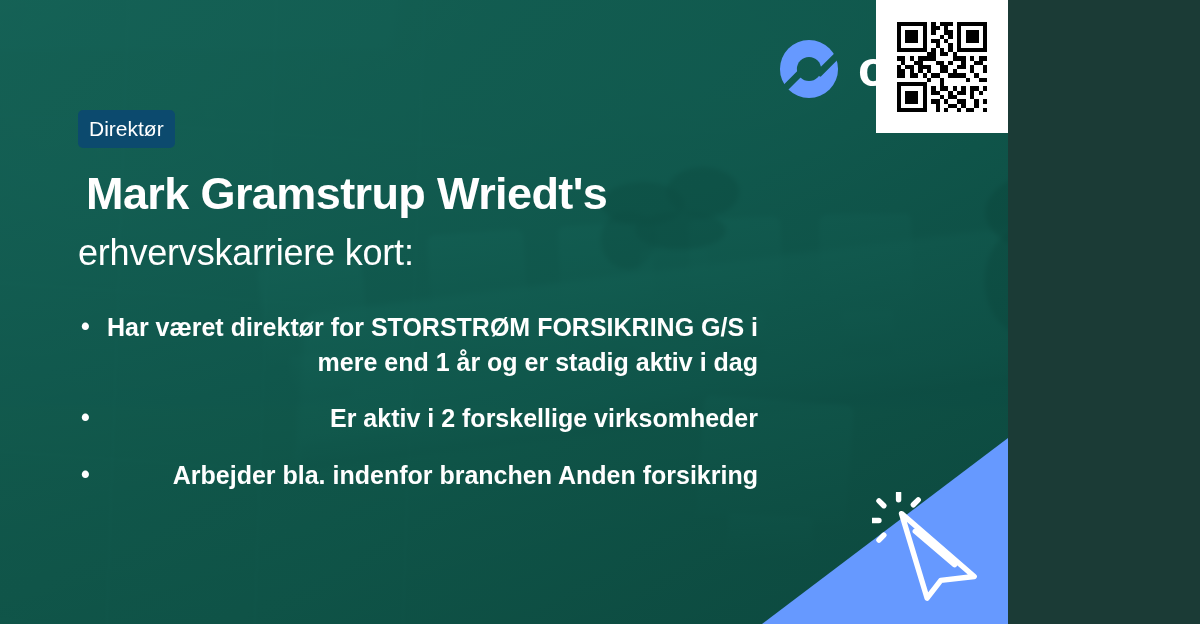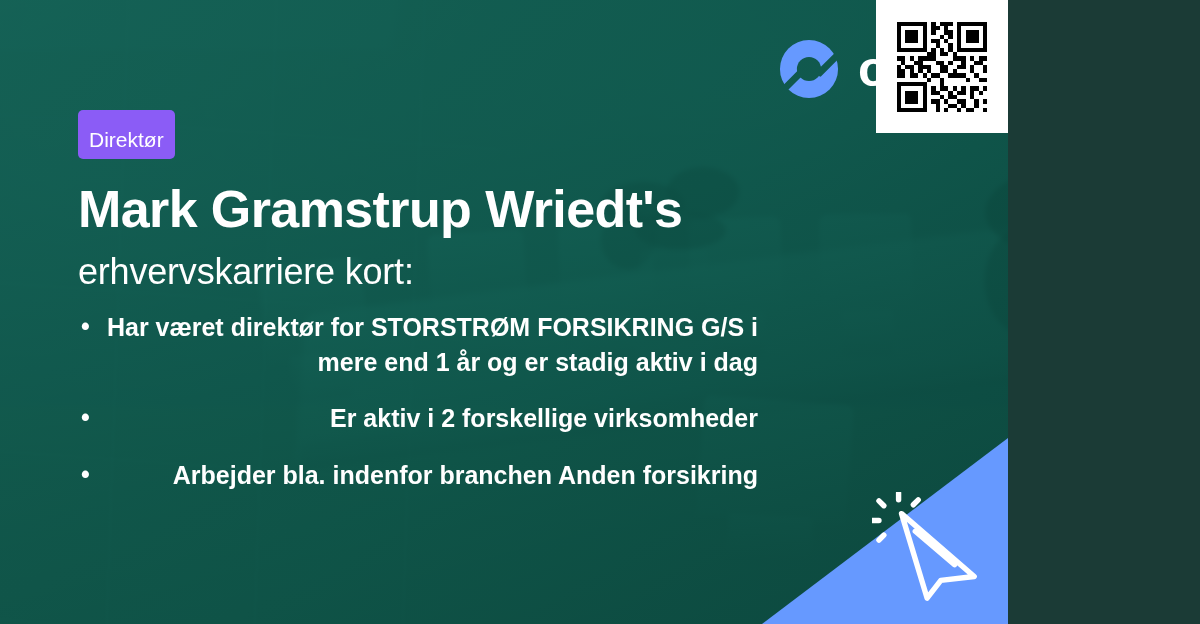--- a/index.html
+++ b/index.html
@@ -172,31 +172,31 @@
 
   
   .content {
     position: absolute;
     left: 78px;
     top: 110px;
     right: 240px;
   }
   .badge {
     display: inline-block;
-    background: #8b5cf6;
+    background: #0c4a6e;
     color: #ffffff;
     font-size: 21px;
     line-height: 1;
-    padding: 19px 11px 9px;
+    padding: 8px 11px 9px;
     border-radius: 5px;
   }
   .headline {
-    margin: 21px 0 0;
+    margin: 21px 8px 0;
     color: #ffffff;
-    font-size: 52px;
+    font-size: 45px;
     font-weight: bold;
     line-height: 1.12;
     letter-spacing: -.6px;
   }
   .subhead {
     margin: 13px 0 0;
     color: #ffffff;
     font-size: 36px;
     font-weight: normal;
     line-height: 1.15;

